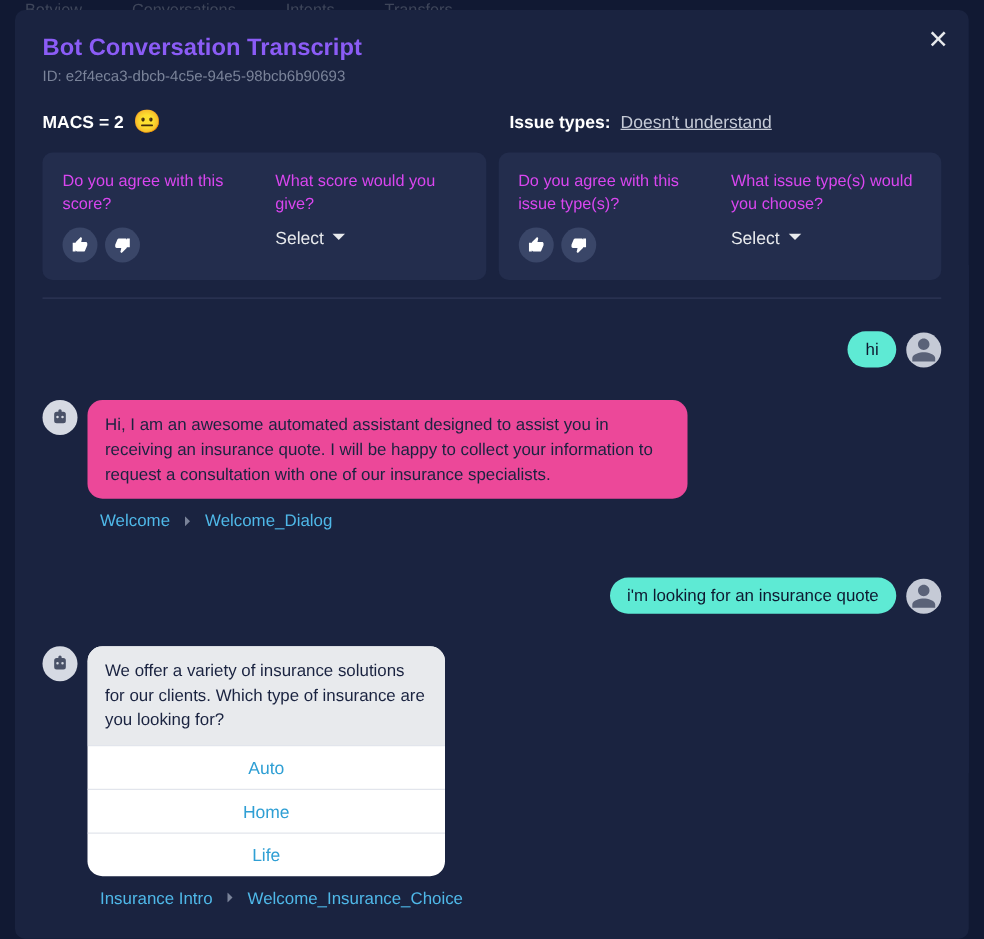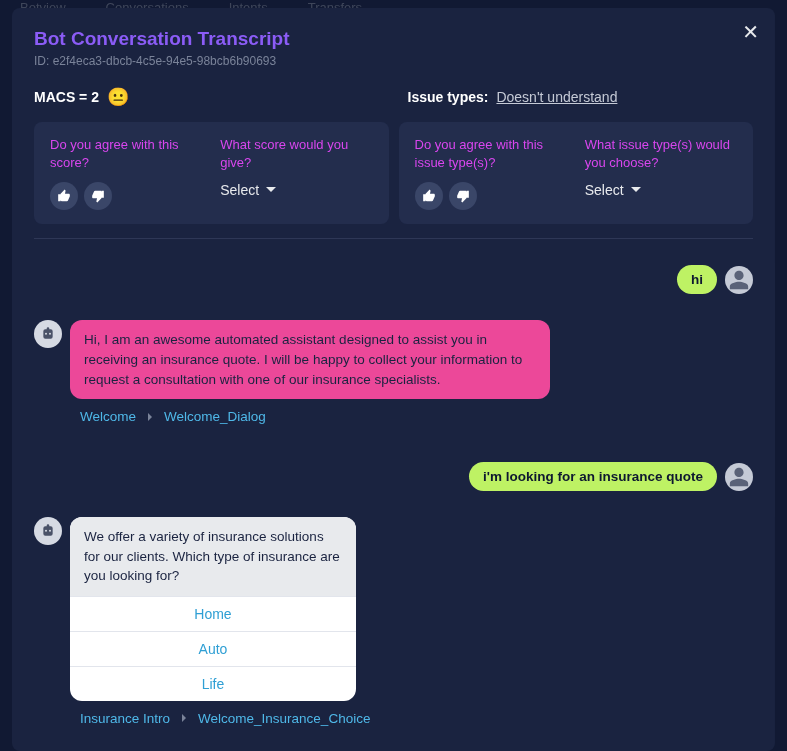--- a/index.html
+++ b/index.html
@@ -182,27 +182,26 @@
     }
     .avatar.user {
       background: #c5cad6;
     }
     .avatar.user svg {
       width: 22px;
       height: 22px;
       fill: #5a6278;
     }
     .bubble-user {
-      background: #bef264;
+      background: #5eead4;
       color: #0e1830;
       padding: 7px 14px;
       border-radius: 16px;
       font-size: 13.5px;
       max-width: 500px;
-      font-weight: bold;
     }
     .bot-block {
       display: flex;
       flex-direction: column;
       max-width: 480px;
     }
     .bubble-bot {
       background: #ec4899;
       color: #1a2340;
       padding: 10px 14px;
@@ -394,22 +393,22 @@
     <div class="msg-section">
       <div class="bot-group">
         <div class="avatar bot">
           <svg viewBox="0 0 24 24">
               <path d="M12 2a2 2 0 00-2 2v1H8a3 3 0 00-3 3v8a3 3 0 003 3h8a3 3 0 003-3V8a3 3 0 00-3-3h-2V4a2 2 0 00-2-2zm-3 8a1.5 1.5 0 110 3 1.5 1.5 0 010-3zm6 0a1.5 1.5 0 110 3 1.5 1.5 0 010-3z"></path>
             </svg>
         </div>
         <div class="bot-block">
           <div class="options-card">
             <div class="hdr">We offer a variety of insurance solutions for our clients. Which type of insurance are you looking for?</div>
+            <div class="option-item">Auto</div>
             <div class="option-item">Home</div>
-            <div class="option-item">Auto</div>
             <div class="option-item">Life</div>
           </div>
           <div class="breadcrumb">
             <a>Insurance Intro</a>
             <svg viewBox="0 0 8 8">
                 <path d="M2 0l4 4-4 4z"></path>
               </svg>
             <a>Welcome_Insurance_Choice</a>
           </div>
         </div>

